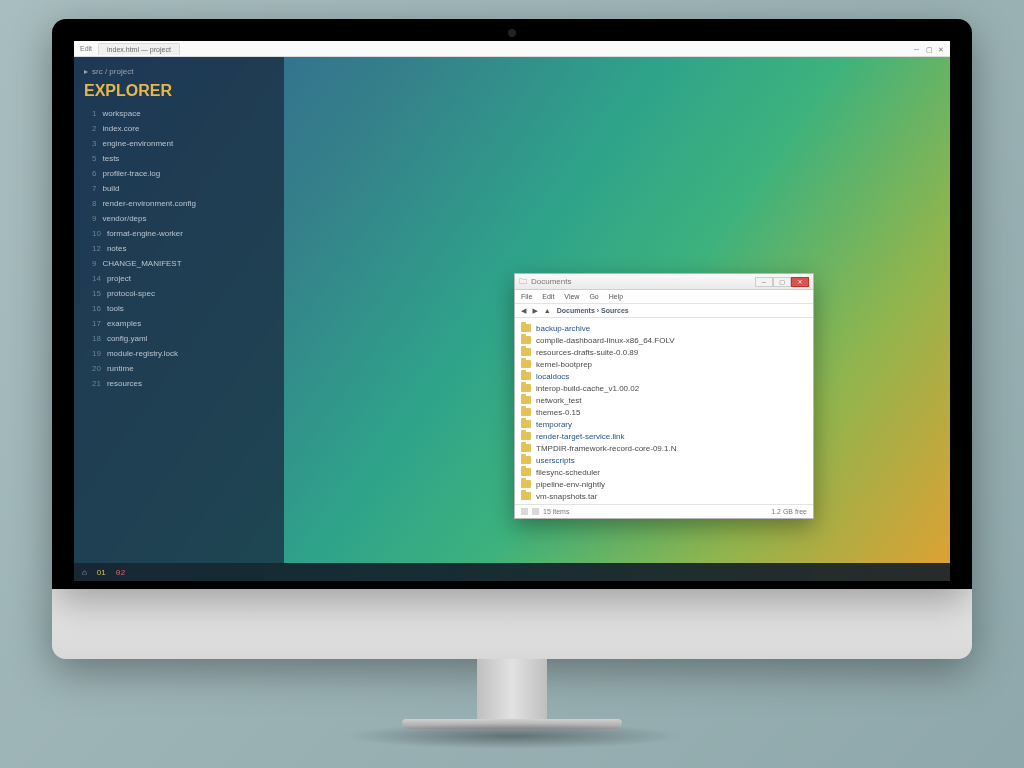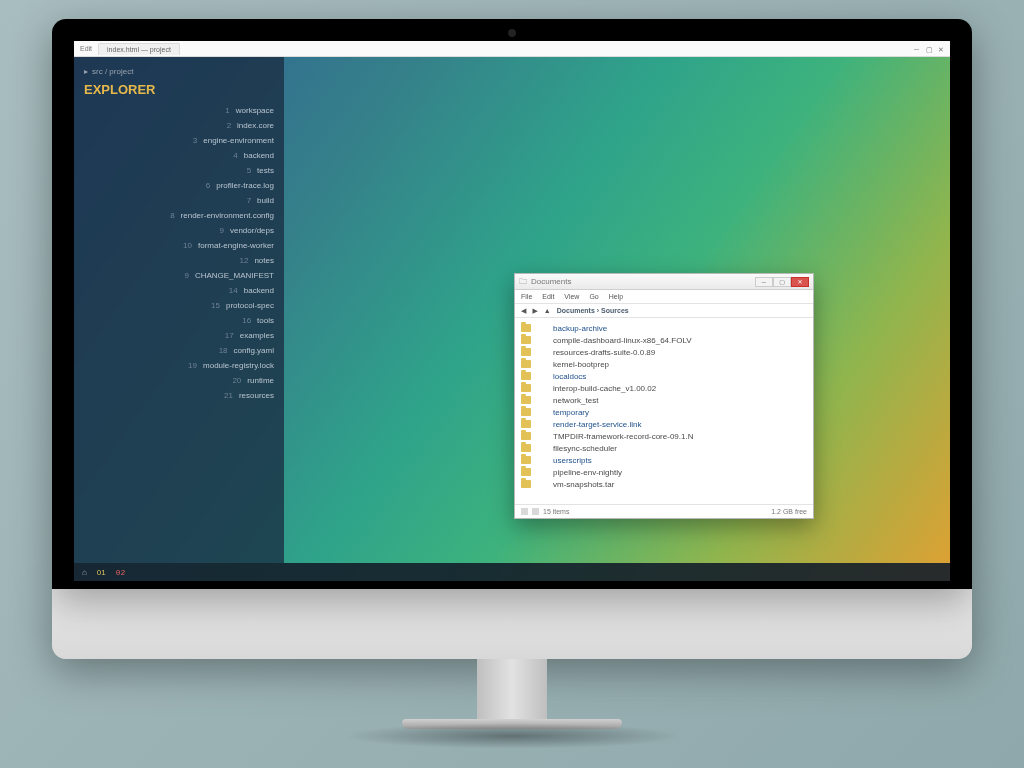--- a/index.html
+++ b/index.html
@@ -81,27 +81,26 @@
   font-size: 8px;
   color: #b9c4cf;
   overflow: hidden;
 }
 .sidebar .hdr {
   padding: 4px 10px 2px 10px; color: #9aa4af; font-size: 8px;
   display: flex; align-items: center; gap: 4px;
 }
 .sidebar .brand {
   padding: 4px 10px 6px 10px;
-  font-size: 13px; font-weight: 700; color: #e6b84b;
+  font-size: 16px; font-weight: 700; color: #e6b84b;
 }
 .sidebar .row {
   padding: 3px 10px 3px 18px;
   white-space: nowrap; overflow: hidden; text-overflow: ellipsis;
   cursor: pointer;
-  text-align: right;
 }
 .sidebar .row .num { color: #6e8295; margin-right: 6px; }
 
 
 .taskbar {
   position: absolute; left: 0; right: 0; bottom: 0;
   height: 18px; background: rgba(20,30,42,0.9);
   display: flex; align-items: center; padding: 0 8px; gap: 10px;
   font-size: 8px; color: #9eb2c5;
 }
@@ -137,21 +136,21 @@
 .ex-toolbar {
   height: 14px; border-bottom: 1px solid #e3e3e3;
   display: flex; align-items: center; gap: 6px; padding: 0 6px;
   color: #555; font-size: 7px;
 }
 .ex-toolbar .desc { color: #4a5c6d; font-weight: 600; }
 .ex-body {
   flex: 1; overflow: auto; padding: 4px 6px;
 }
 .ex-row {
-  display: flex; align-items: center; gap: 22px;
+  display: flex; align-items: center; gap: 5px;
   padding: 1.5px 0; color: #1e4f8a; cursor: pointer;
   white-space: nowrap;
 }
 .ex-row.alt { color: #4a4a4a; align-items: center; }
 .folder-icon {
   width: 10px; height: 8px; background: #e2c157; border-radius: 1px;
   position: relative; flex: 0 0 10px;
 }
 .folder-icon::before {
   content: ""; position: absolute; top: -2px; left: 0;
@@ -185,30 +184,29 @@
       <div class="sidebar">
         <div class="hdr">
           <span>▸</span>
           <span>src / project</span>
         </div>
         <div class="brand">EXPLORER</div>
         <div id="sidebar-items">
             <div class="row"><span class="num">1</span><span>workspace</span></div>
             <div class="row"><span class="num">2</span><span>index.core</span></div>
             <div class="row"><span class="num">3</span><span>engine-environment</span></div>
-            <div class="row"><span class="num">4</span><span>backend</span></div>
             <div class="row"><span class="num">5</span><span>tests</span></div>
             <div class="row"><span class="num">6</span><span>profiler-trace.log</span></div>
             <div class="row"><span class="num">7</span><span>build</span></div>
             <div class="row"><span class="num">8</span><span>render-environment.config</span></div>
             <div class="row"><span class="num">9</span><span>vendor/deps</span></div>
             <div class="row"><span class="num">10</span><span>format-engine-worker</span></div>
             <div class="row"><span class="num">12</span><span>notes</span></div>
             <div class="row"><span class="num">9</span><span>CHANGE_MANIFEST</span></div>
-            <div class="row"><span class="num">14</span><span>backend</span></div>
+            <div class="row"><span class="num">14</span><span>project</span></div>
             <div class="row"><span class="num">15</span><span>protocol-spec</span></div>
             <div class="row"><span class="num">16</span><span>tools</span></div>
             <div class="row"><span class="num">17</span><span>examples</span></div>
             <div class="row"><span class="num">18</span><span>config.yaml</span></div>
             <div class="row"><span class="num">19</span><span>module-registry.lock</span></div>
             <div class="row"><span class="num">20</span><span>runtime</span></div>
             <div class="row"><span class="num">21</span><span>resources</span></div>
           </div>
       </div>
 
@@ -259,39 +257,43 @@
               <span>localdocs</span>
             </div>
             <div class="ex-row alt">
               <span class="folder-icon"></span>
               <span>interop-build-cache_v1.00.02</span>
             </div>
             <div class="ex-row alt">
               <span class="folder-icon"></span>
               <span>network_test</span>
             </div>
+            <div class="ex-row alt">
+              <span class="folder-icon"></span>
+              <span>themes-0.15</span>
+            </div>
             <div class="ex-row">
               <span class="folder-icon"></span>
               <span>temporary</span>
             </div>
             <div class="ex-row">
               <span class="folder-icon"></span>
               <span>render-target-service.link</span>
             </div>
             <div class="ex-row alt">
               <span class="folder-icon"></span>
               <span>TMPDIR-framework-record-core-09.1.N</span>
             </div>
+            <div class="ex-row">
+              <span class="folder-icon"></span>
+              <span>userscripts</span>
+            </div>
             <div class="ex-row alt">
               <span class="folder-icon"></span>
               <span>filesync-scheduler</span>
-            </div>
-            <div class="ex-row">
-              <span class="folder-icon"></span>
-              <span>userscripts</span>
             </div>
             <div class="ex-row alt">
               <span class="folder-icon"></span>
               <span>pipeline-env-nightly</span>
             </div>
             <div class="ex-row alt">
               <span class="folder-icon"></span>
               <span>vm-snapshots.tar</span>
             </div>
           </div>

